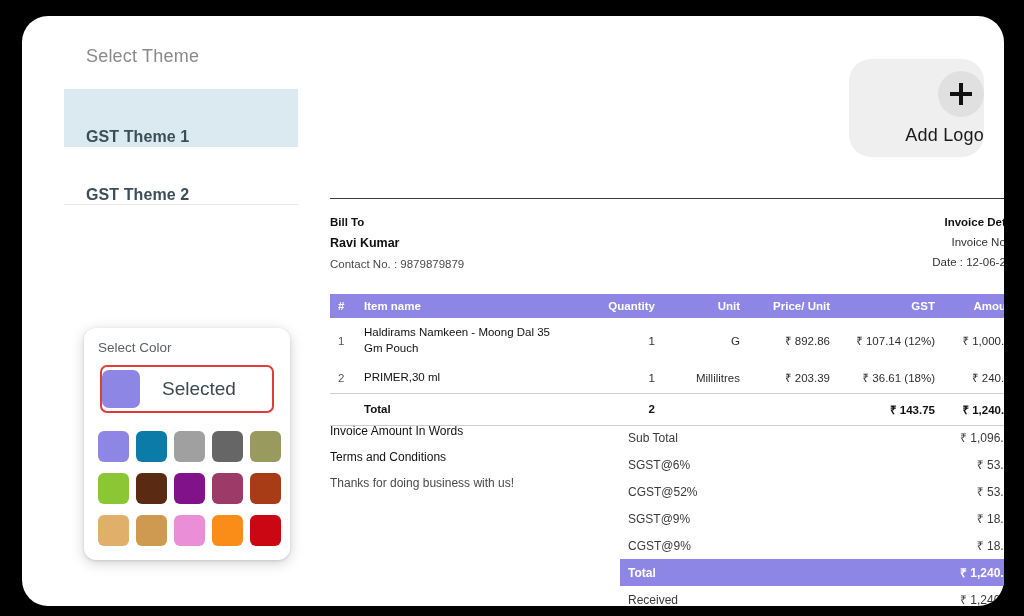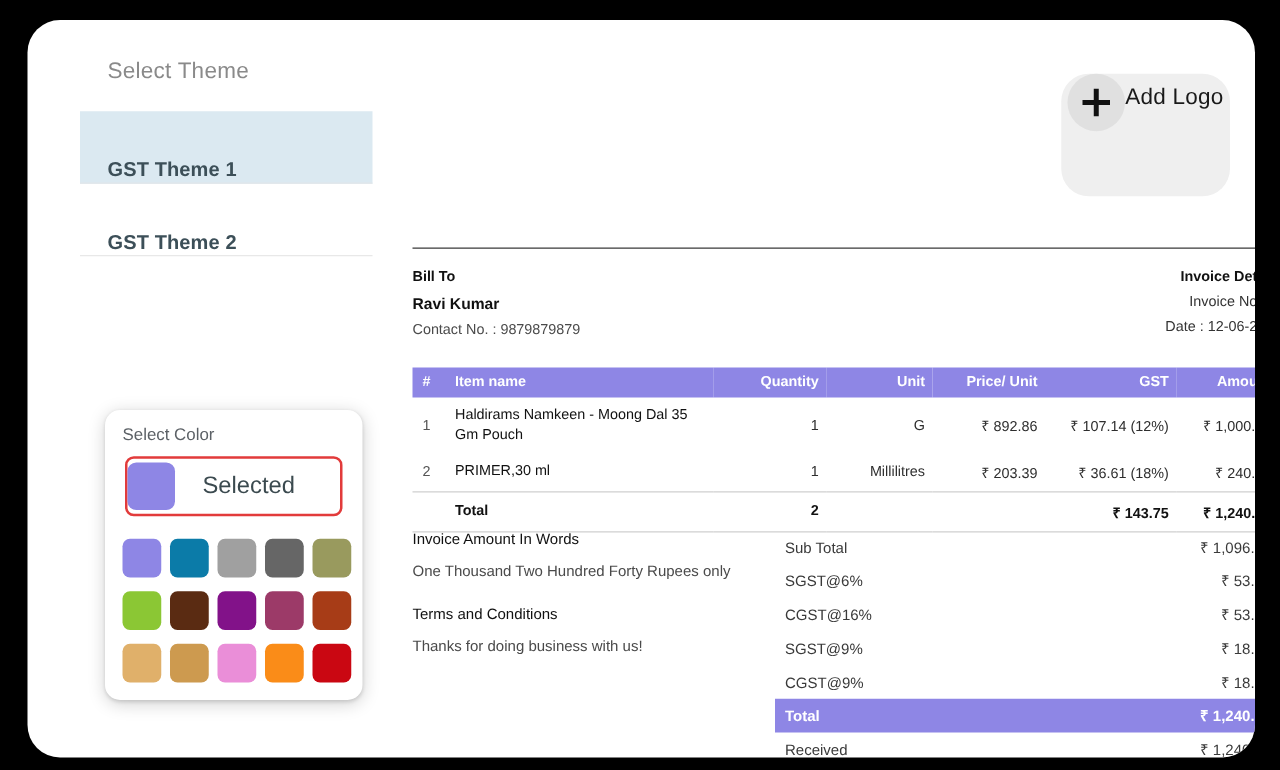--- a/index.html
+++ b/index.html
@@ -103,22 +103,22 @@
     left: 286px; top: 16px;
     right: 0; bottom: 0;
   }
   #add-logo-btn {
     position: absolute;
     right: 20px; top: 27px;
     width: 135px; height: 98px;
     background: #efefef;
     border-radius: 22px;
     display: flex;
-    flex-direction: row;
-    align-items: flex-start;
+    flex-direction: column;
+    align-items: flex-end;
     justify-content: center;
   }
   #add-logo-circle {
     width: 46px; height: 46px;
     border-radius: 50%;
     background: #e0e0e0;
     display: flex; align-items: center; justify-content: center;
     position: relative;
   }
   #add-logo-circle::before,
@@ -316,36 +316,35 @@
             <td class="c-unit"></td>
             <td class="c-price"></td>
             <td class="c-gst">₹ 143.75</td>
             <td class="c-amt">₹ 1,240.00</td>
           </tr>
         </tbody>
     </table>
 
     <div id="words-block">
       <div class="sec-title">Invoice Amount In Words</div>
-      <div class="sec-text">One Thousand Two Hundred Forty Rupees only</div>
       <div class="sec-title">Terms and Conditions</div>
       <div class="sec-text">Thanks for doing business with us!</div>
     </div>
 
     <div id="summary">
         <div class="sum-row">
           <span>Sub Total</span>
           <span>₹ 1,096.25</span>
         </div>
         <div class="sum-row">
           <span>SGST@6%</span>
           <span>₹ 53.57</span>
         </div>
         <div class="sum-row">
-          <span>CGST@16%</span>
+          <span>CGST@52%</span>
           <span>₹ 53.57</span>
         </div>
         <div class="sum-row">
           <span>SGST@9%</span>
           <span>₹ 18.31</span>
         </div>
         <div class="sum-row">
           <span>CGST@9%</span>
           <span>₹ 18.31</span>
         </div>

